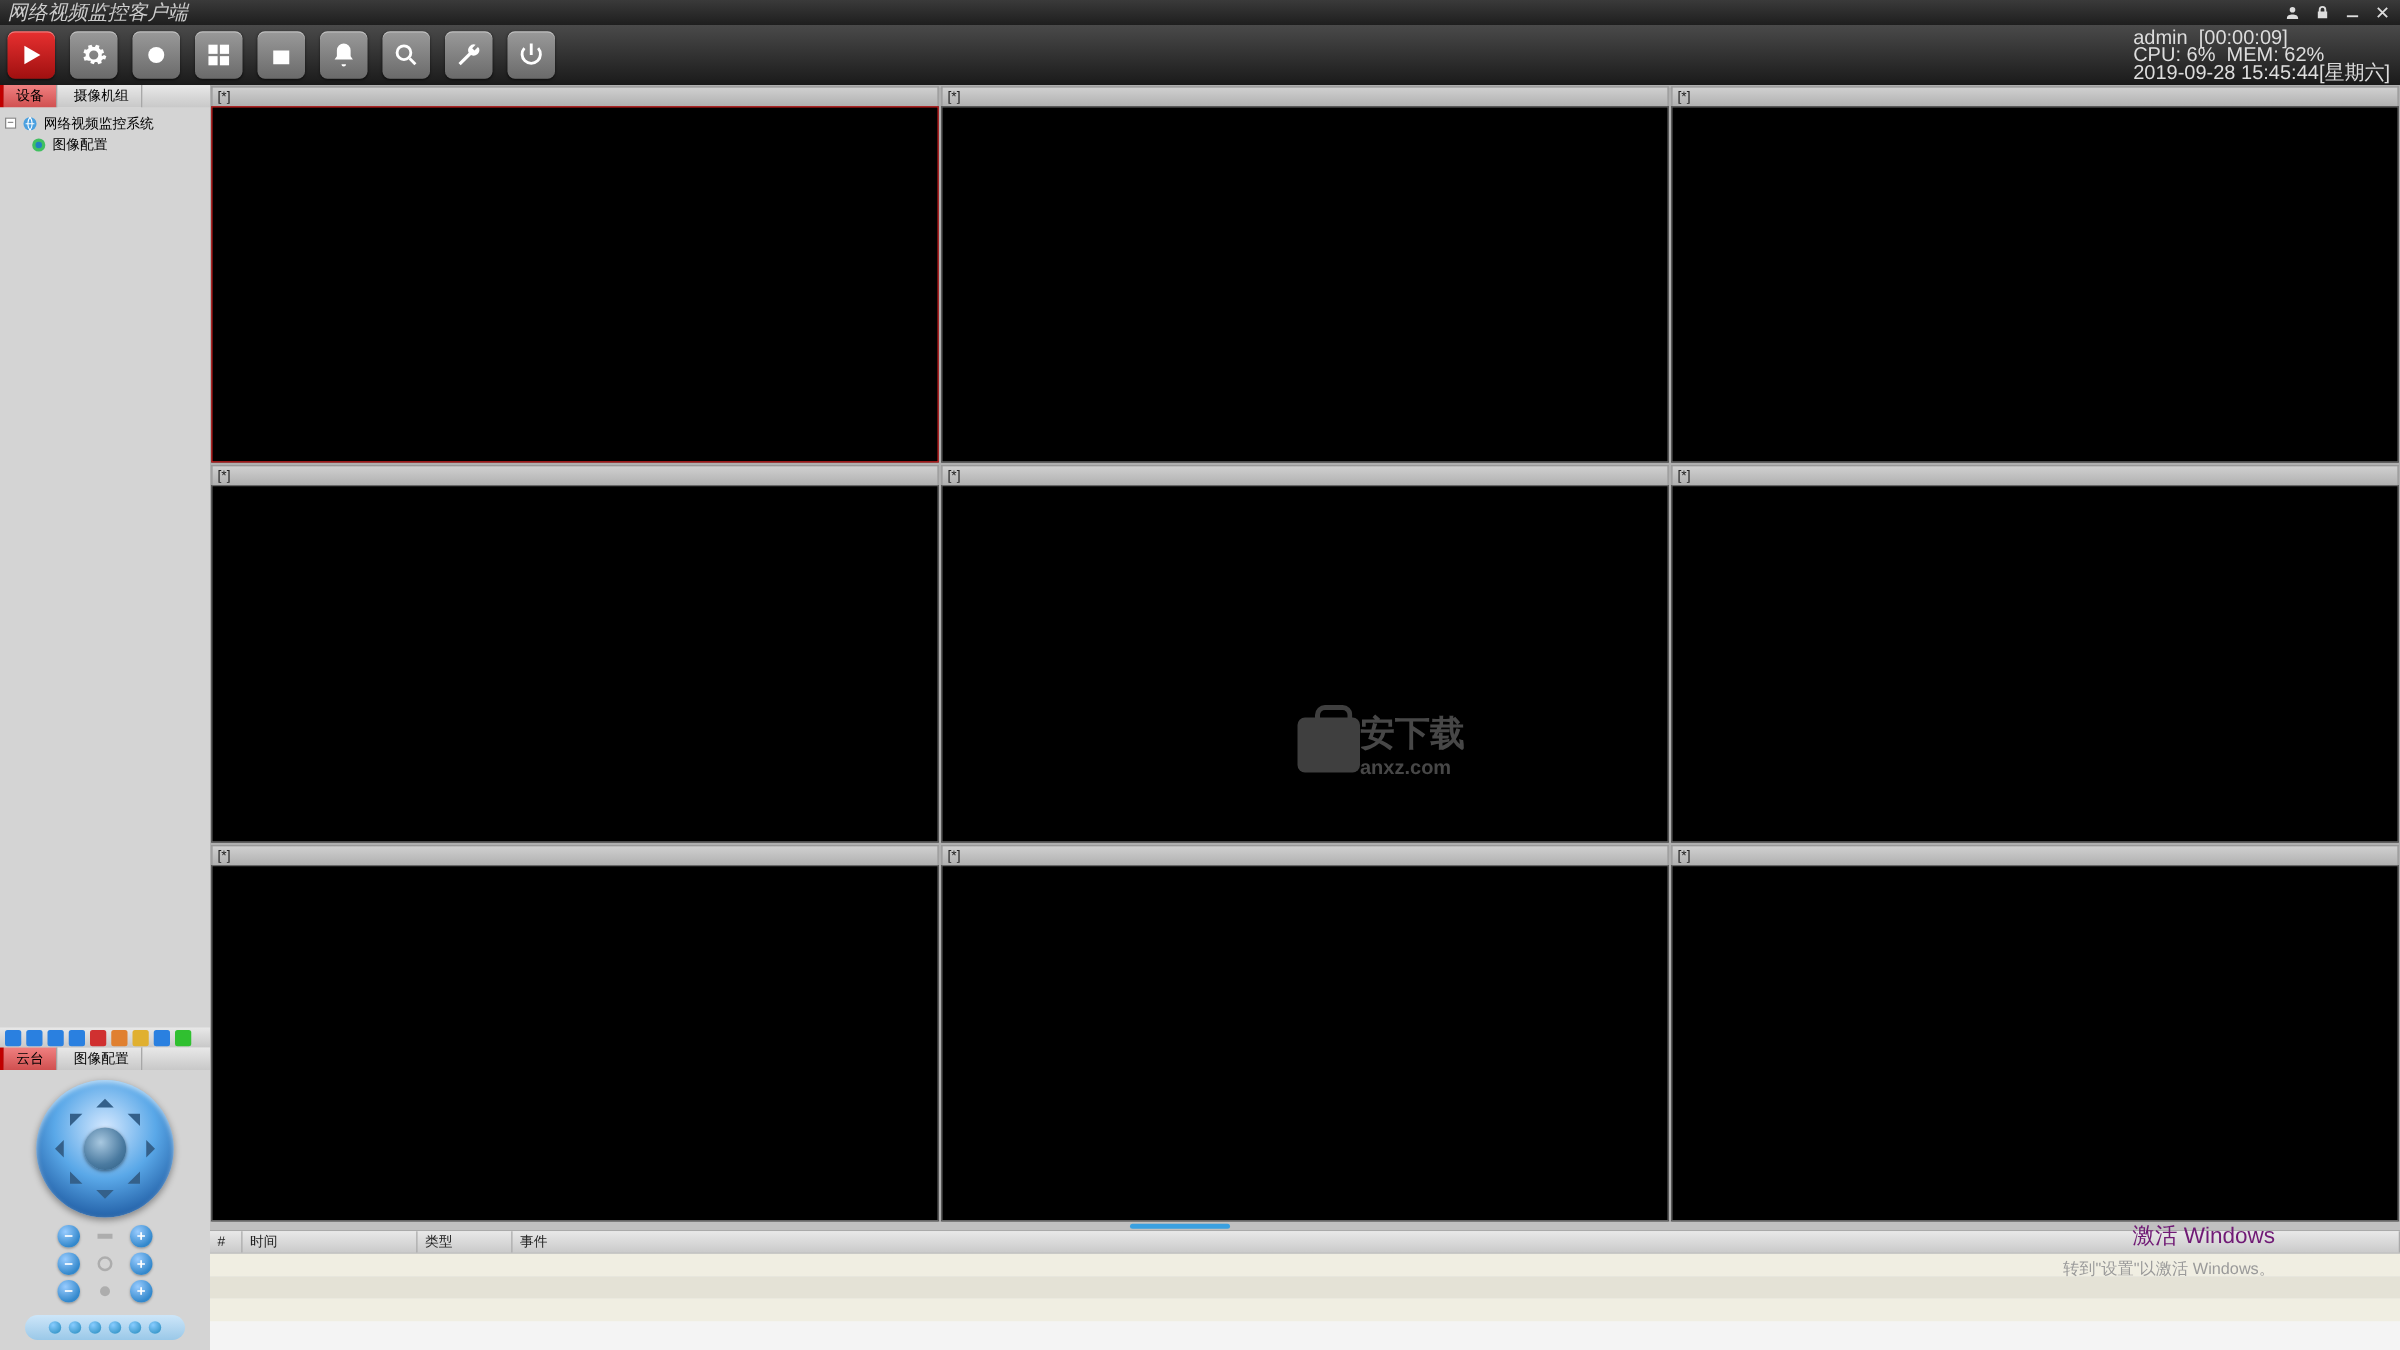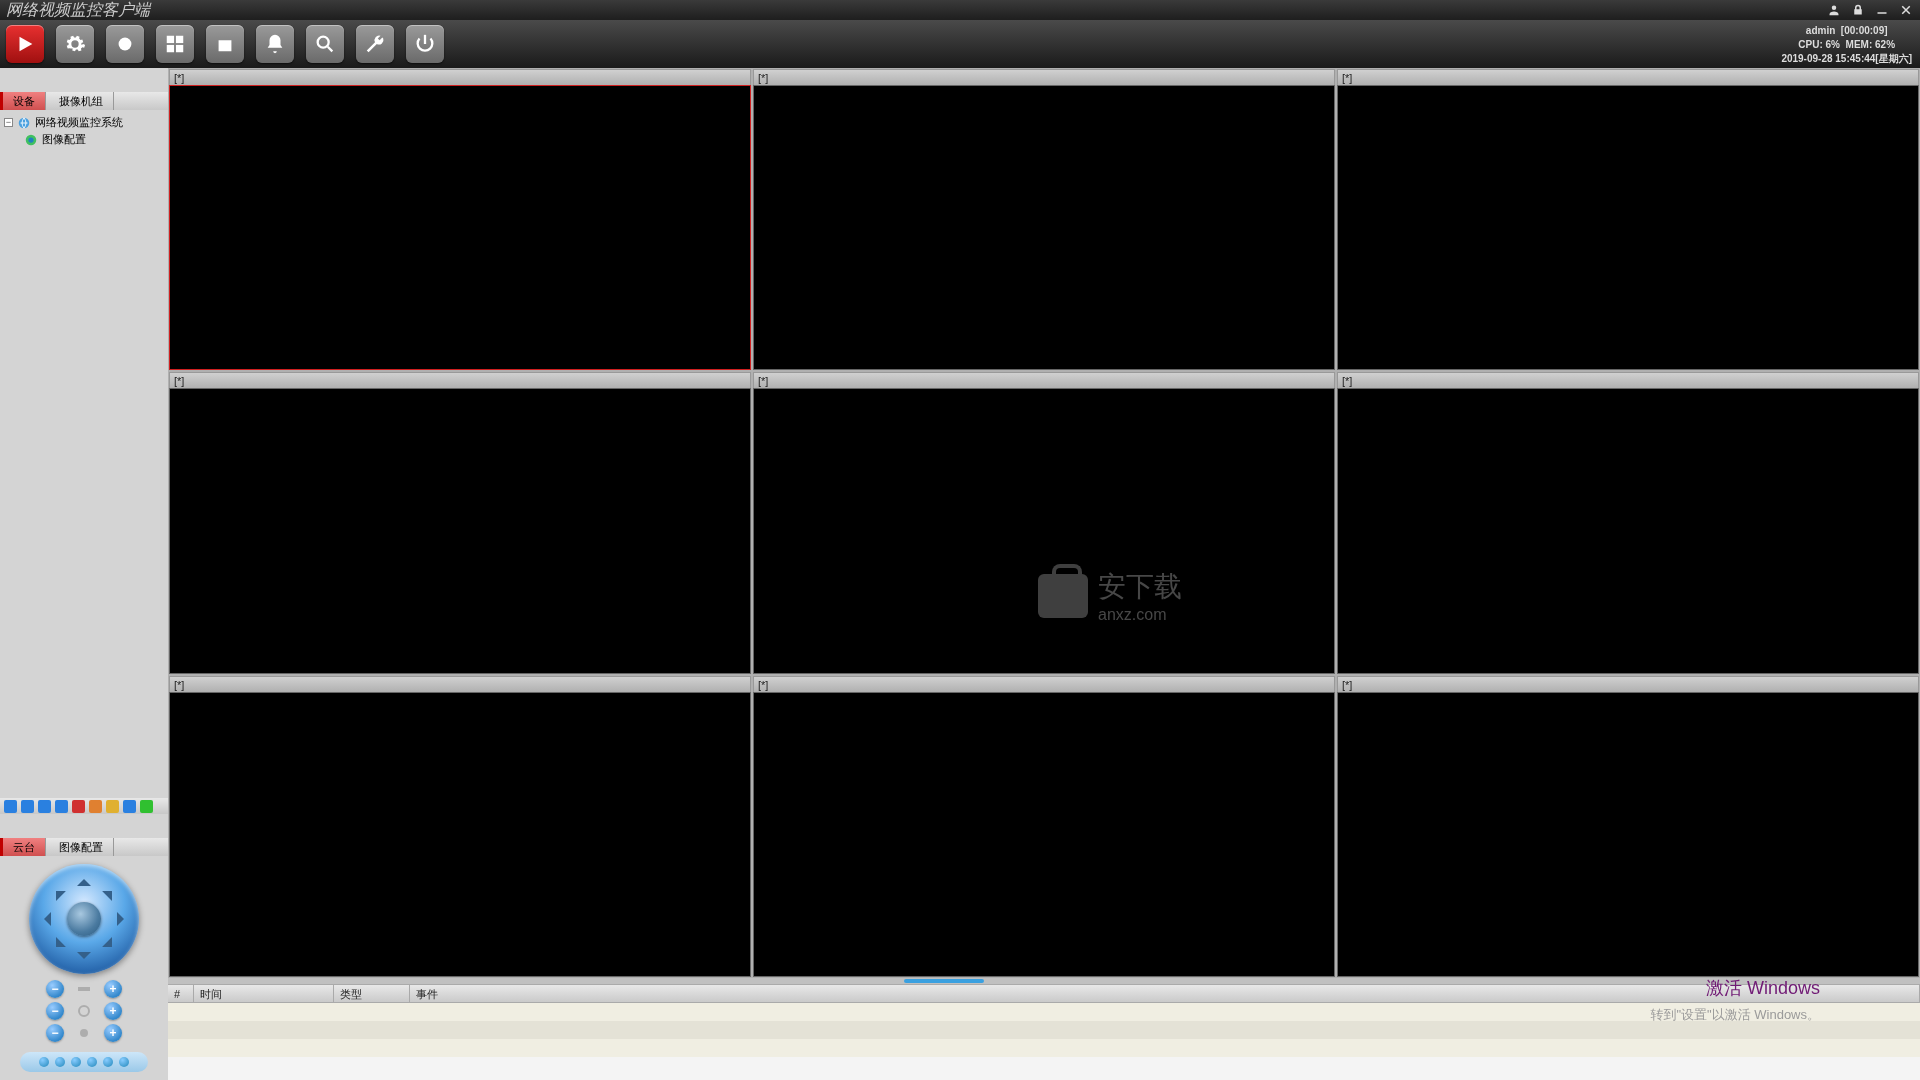--- a/index.html
+++ b/index.html
@@ -9,25 +9,25 @@
 .titlebar{height:20px;background:linear-gradient(#3a3a3a,#1e1e1e);display:flex;align-items:center;color:#ccc;font-size:16px;font-style:italic;padding-left:6px;}
 .titlebar .right{margin-left:auto;display:flex;gap:8px;padding-right:6px;}
 .titlebar .right .tb-btn{width:16px;height:14px;display:flex;align-items:center;justify-content:center;cursor:pointer;color:#ddd;}
 .titlebar svg{width:12px;height:12px;fill:#ddd;}
 
 .toolbar{height:48px;background:linear-gradient(#4a4a4a,#1a1a1a);display:flex;align-items:center;padding:0 6px;position:relative;}
 .toolbar .btn{width:38px;height:38px;margin-right:12px;border-radius:6px;background:linear-gradient(#9a9a9a,#6a6a6a);display:flex;align-items:center;justify-content:center;cursor:pointer;box-shadow:inset 0 1px 0 rgba(255,255,255,.4),0 1px 2px rgba(0,0,0,.6);}
 .toolbar .btn.play{background:linear-gradient(#e83030,#a01010);}
 .toolbar .btn svg{width:22px;height:22px;fill:#fff;}
 .toolbar .btn.play svg{fill:#fff;}
-.toolbar .status{position:absolute;right:8px;top:4px;text-align:center;color:#ddd;font-size:10px;line-height:14px;font-weight:bold;}
+.toolbar .status{position:absolute;right:8px;top:4px;text-align:left;color:#ddd;font-size:16px;line-height:14px;}
 
 .body{flex:1;display:flex;min-height:0;}
 .sidebar{width:168px;display:flex;flex-direction:column;background:#d4d4d4;}
-.tabs{display:flex;height:18px;margin-top:24px;}
+.tabs{display:flex;height:18px;}
 .tab{flex:0 0 auto;padding:0 10px;font-size:11px;line-height:18px;background:linear-gradient(#e8e8e8,#c8c8c8);border-right:1px solid #999;cursor:pointer;border-left:3px solid transparent;}
 .tab.active{background:linear-gradient(#f08080,#d05050);color:#000;border-left:3px solid #c00000;}
 .tabs .filler{flex:1;background:linear-gradient(#e8e8e8,#c8c8c8);}
 
 .tree{flex:1;background:#d4d4d4;font-size:11px;padding:4px 2px;overflow:auto;}
 .tree .node{display:flex;align-items:center;gap:4px;padding:1px 2px;cursor:pointer;}
 .tree .node .exp{width:9px;height:9px;border:1px solid #888;background:#fff;font-size:9px;line-height:7px;text-align:center;color:#555;}
 .tree .node .ico{width:14px;height:14px;}
 .tree .node.child{padding-left:22px;}
 
@@ -72,21 +72,21 @@
 .events .erow:nth-child(odd){background:#f0eee2;}
 .events .erow:nth-child(even){background:#e4e2d6;}
 .events .ico-warn{width:14px;height:14px;margin:2px 4px;}
 .col-idx{width:26px;}
 .col-time{width:140px;}
 .col-type{width:76px;}
 .col-event{flex:1;}
 
 .watermark1{position:absolute;right:100px;bottom:80px;color:#701a75;font-size:18px;pointer-events:none;}
 .watermark2{position:absolute;right:100px;bottom:56px;color:#9a9a9a;font-size:13px;pointer-events:none;}
-.center-logo{position:absolute;left:870px;top:500px;color:#777;font-size:28px;pointer-events:none;display:flex;align-items:center;gap:10px;opacity:.6;}
+.center-logo{position:absolute;left:870px;top:500px;color:#777;font-size:28px;pointer-events:none;display:flex;align-items:center;opacity:.6;font-weight:bold;}
 .center-logo .bag{width:50px;height:44px;background:#6a6a6a;border-radius:6px;position:relative;}
 .center-logo .bag:before{content:"";position:absolute;top:-10px;left:14px;width:22px;height:14px;border:4px solid #6a6a6a;border-bottom:none;border-radius:8px 8px 0 0;}
 </style>
 </head>
 <body>
 
 <div class="app">
 
   <div class="titlebar">
     <span>网络视频监控客户端</span>

